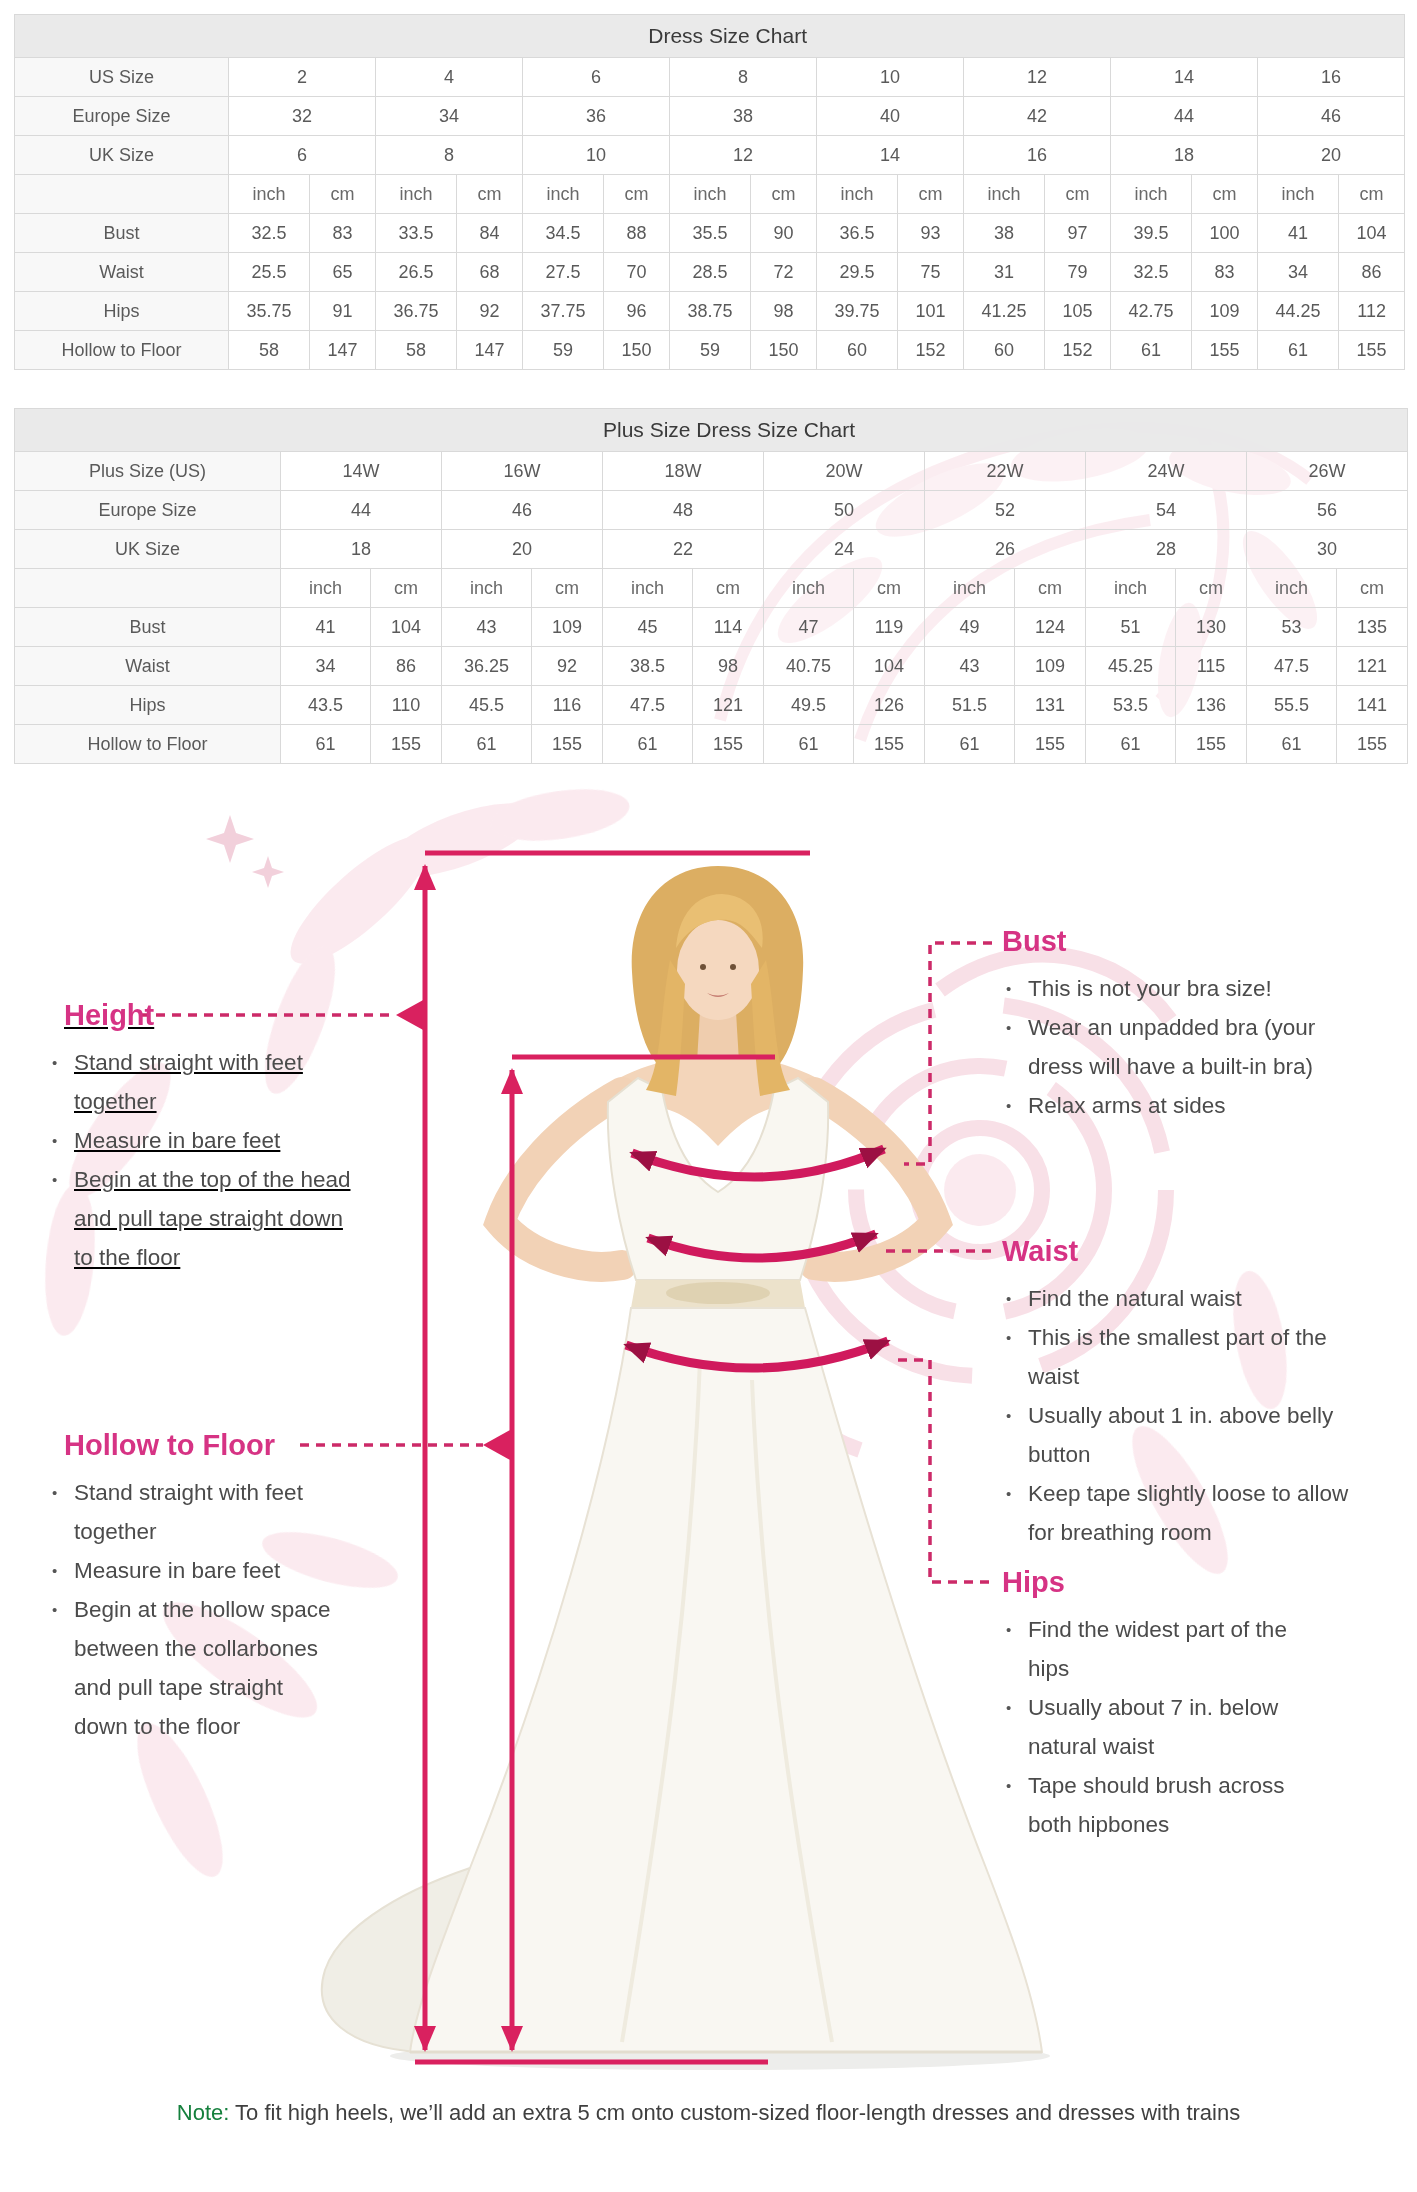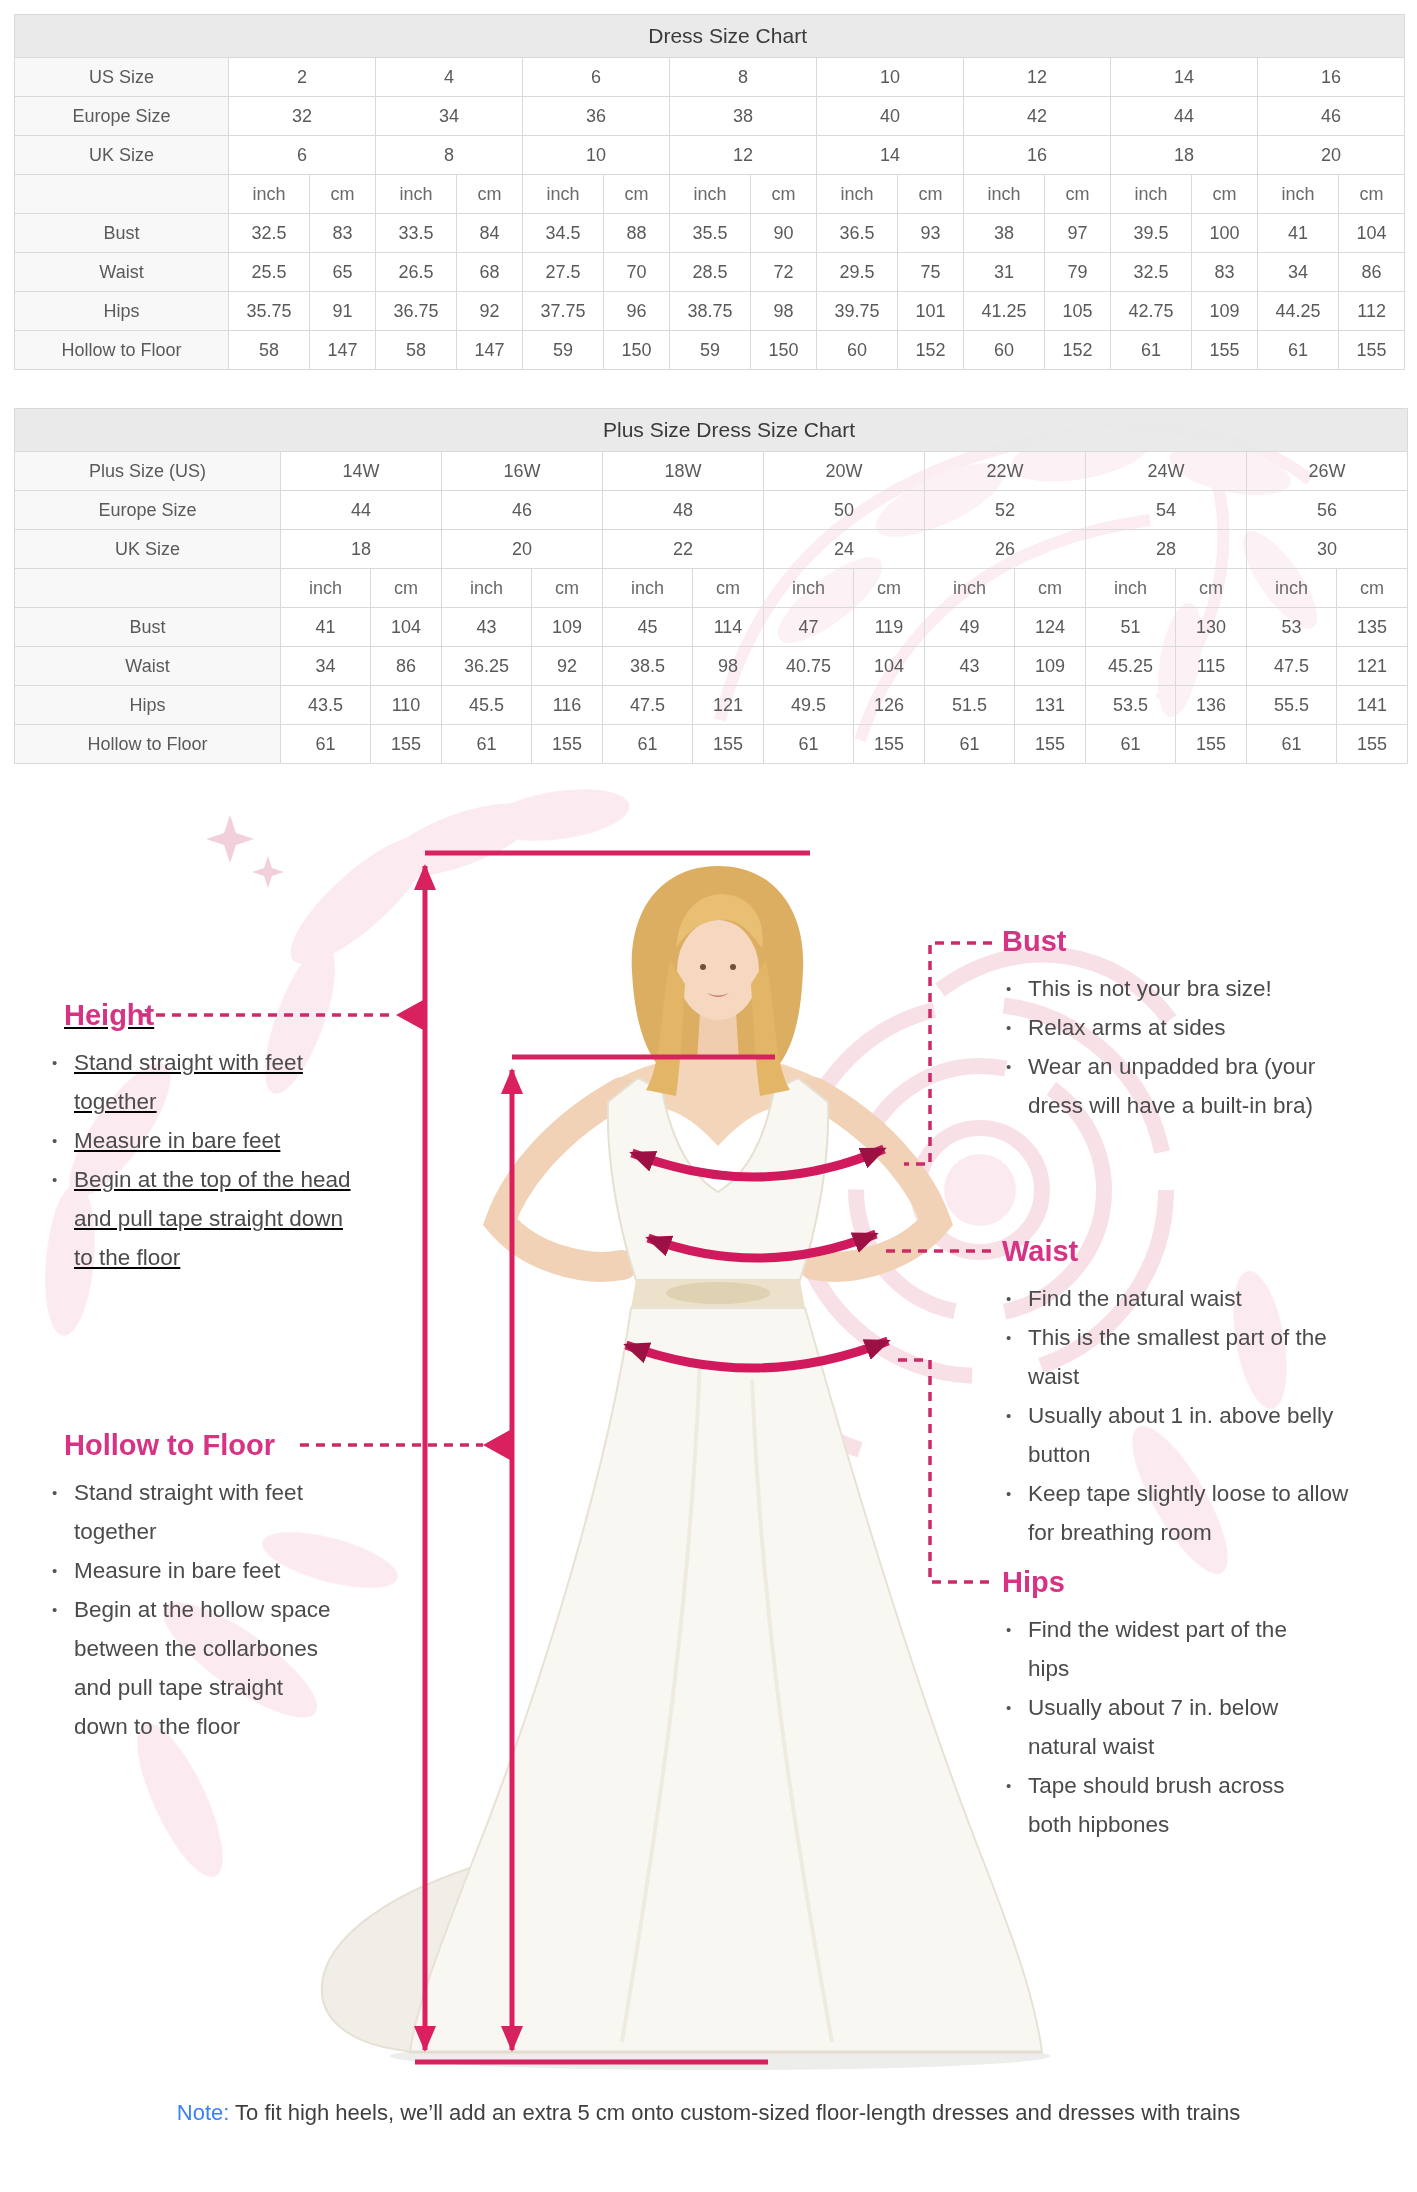--- a/index.html
+++ b/index.html
@@ -29,21 +29,21 @@
   .guide-block li::before{content:"\2022";position:absolute;left:2px;top:0;font-size:15px;
        line-height:39px;color:#555;}
   #block-height{left:46px;top:999px;width:310px;text-decoration:underline;}
   #block-hollow{left:46px;top:1429px;width:300px;}
   #block-bust{left:1000px;top:925px;width:330px;}
   #block-waist{left:1000px;top:1235px;width:360px;}
   #block-hips{left:1000px;top:1566px;width:310px;}
   
   .note{position:absolute;left:0;top:2100px;width:100%;text-align:center;z-index:3;
         font-size:22px;color:#3f3f3f;}
-  .note .note-label{color:#3b82f6;}
+  .note .note-label{color:#15803d;}
 </style>
 </head>
 <body>
 
 <div class="page">
 
   <svg class="layer wm" width="1417" height="2192" viewBox="0 0 1417 2192">
     <g opacity="0.6">
 
       <g stroke="#f6d2dc" fill="none" stroke-width="12">
@@ -473,22 +473,22 @@
       <ul class="gbullets">
         <li>Stand straight with feet together</li>
         <li>Measure in bare feet</li>
         <li>Begin at the hollow space between the collarbones and pull tape straight down to the floor</li>
       </ul>
     </div>
   <div id="block-bust" class="guide-block rightcol">
       <h3 class="gtitle">Bust</h3>
       <ul class="gbullets">
         <li>This is not your bra size!</li>
+        <li>Wear an unpadded bra (your dress will have a built-in bra)</li>
         <li>Relax arms at sides</li>
-        <li>Wear an unpadded bra (your dress will have a built-in bra)</li>
       </ul>
     </div>
   <div id="block-waist" class="guide-block rightcol">
       <h3 class="gtitle">Waist</h3>
       <ul class="gbullets">
         <li>Find the natural waist</li>
         <li>This is the smallest part of the waist</li>
         <li>Usually about 1 in. above belly button</li>
         <li>Keep tape slightly loose to allow for breathing room</li>
       </ul>

